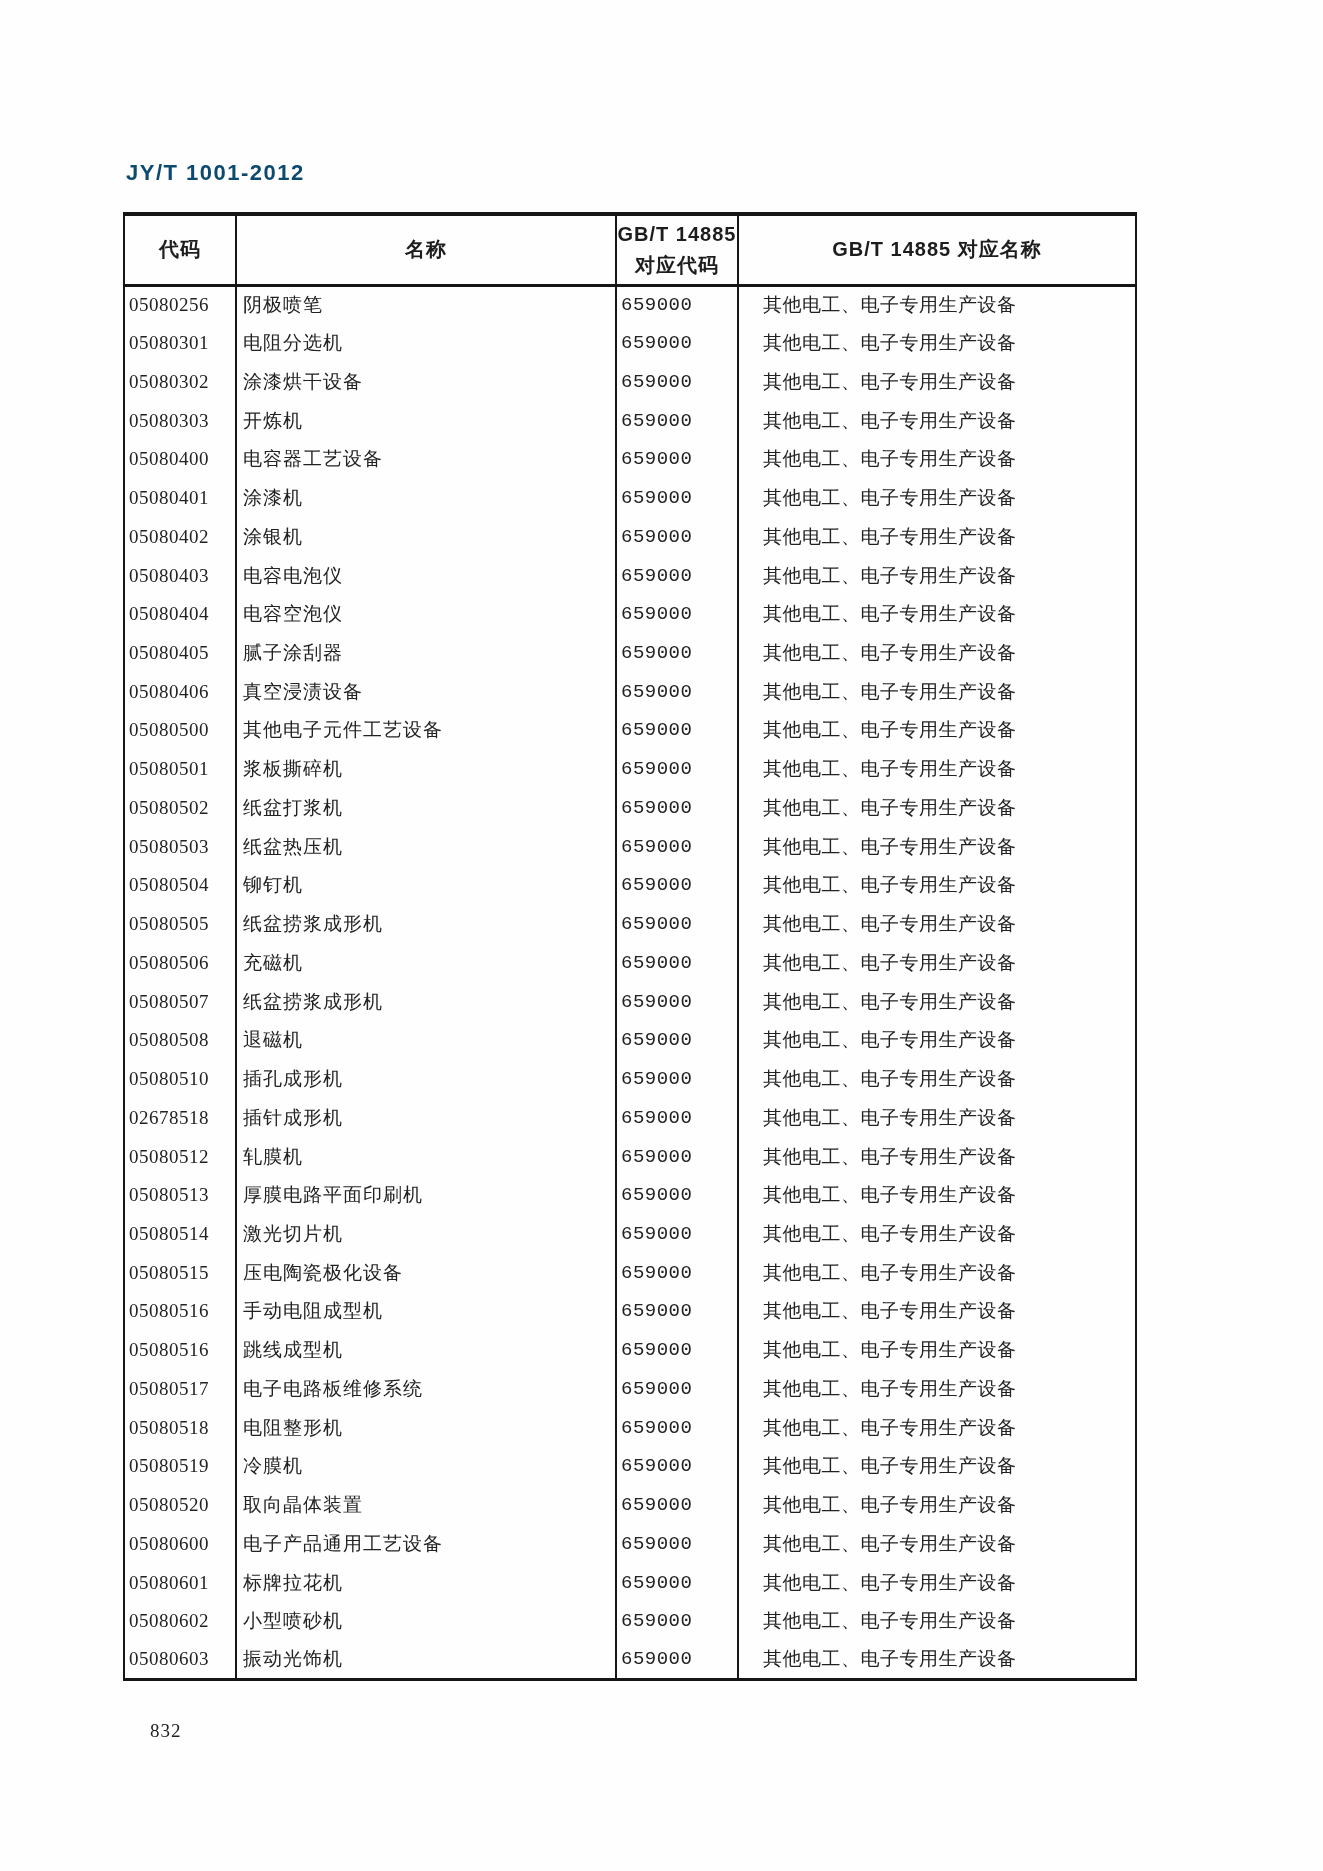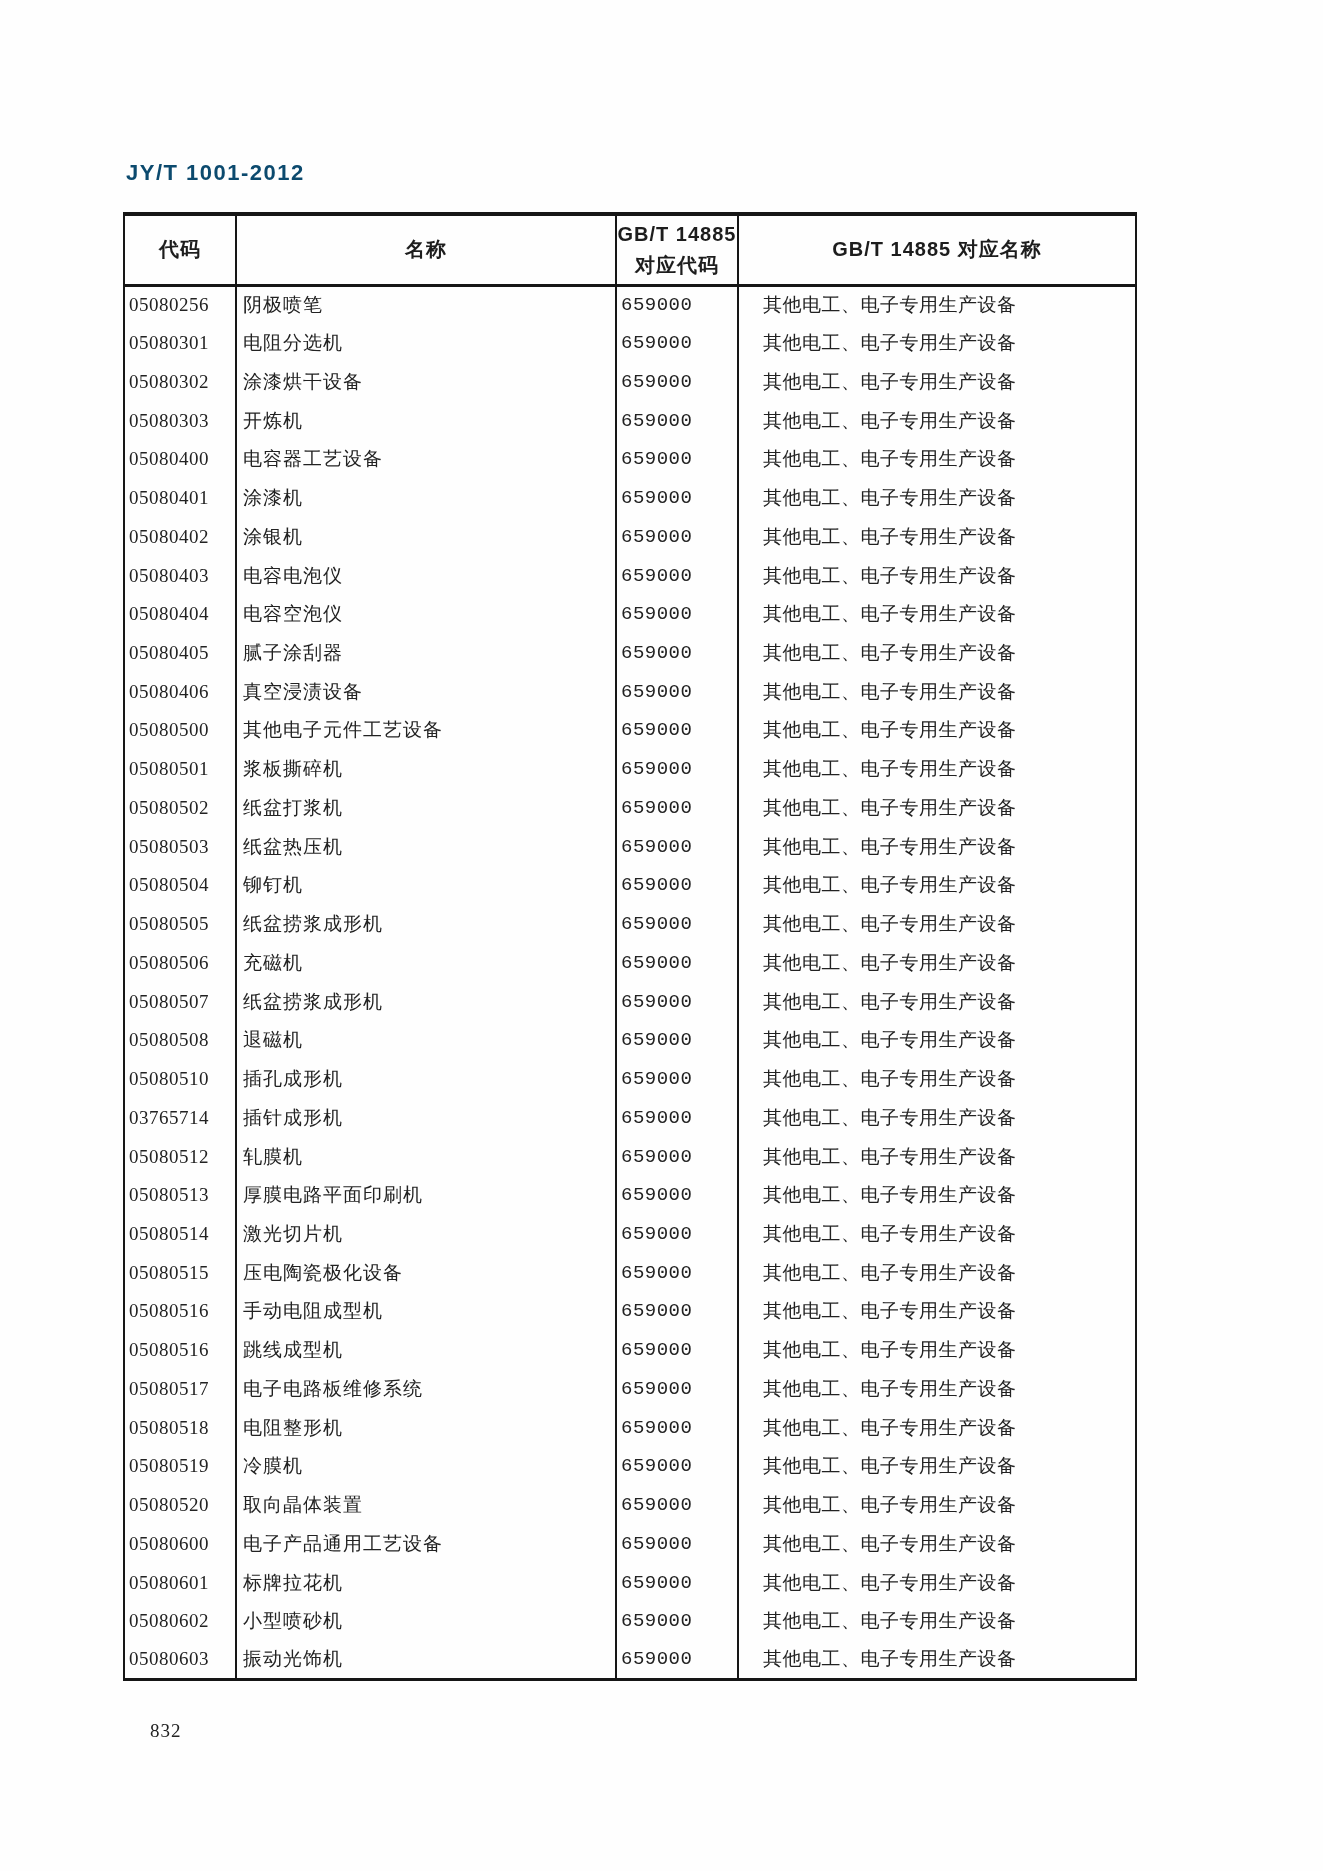--- a/index.html
+++ b/index.html
@@ -250,21 +250,21 @@
 
 
   <tr>
     <td class="c-code">05080510</td>
     <td class="c-name">插孔成形机</td>
     <td class="c-gbcode">659000</td>
     <td class="c-gbname">其他电工、电子专用生产设备</td>
   </tr>
 
   <tr>
-    <td class="c-code">03765714</td>
+    <td class="c-code">02678518</td>
     <td class="c-name">插针成形机</td>
     <td class="c-gbcode">659000</td>
     <td class="c-gbname">其他电工、电子专用生产设备</td>
   </tr>
 
   <tr>
     <td class="c-code">05080512</td>
     <td class="c-name">轧膜机</td>
     <td class="c-gbcode">659000</td>
     <td class="c-gbname">其他电工、电子专用生产设备</td>

